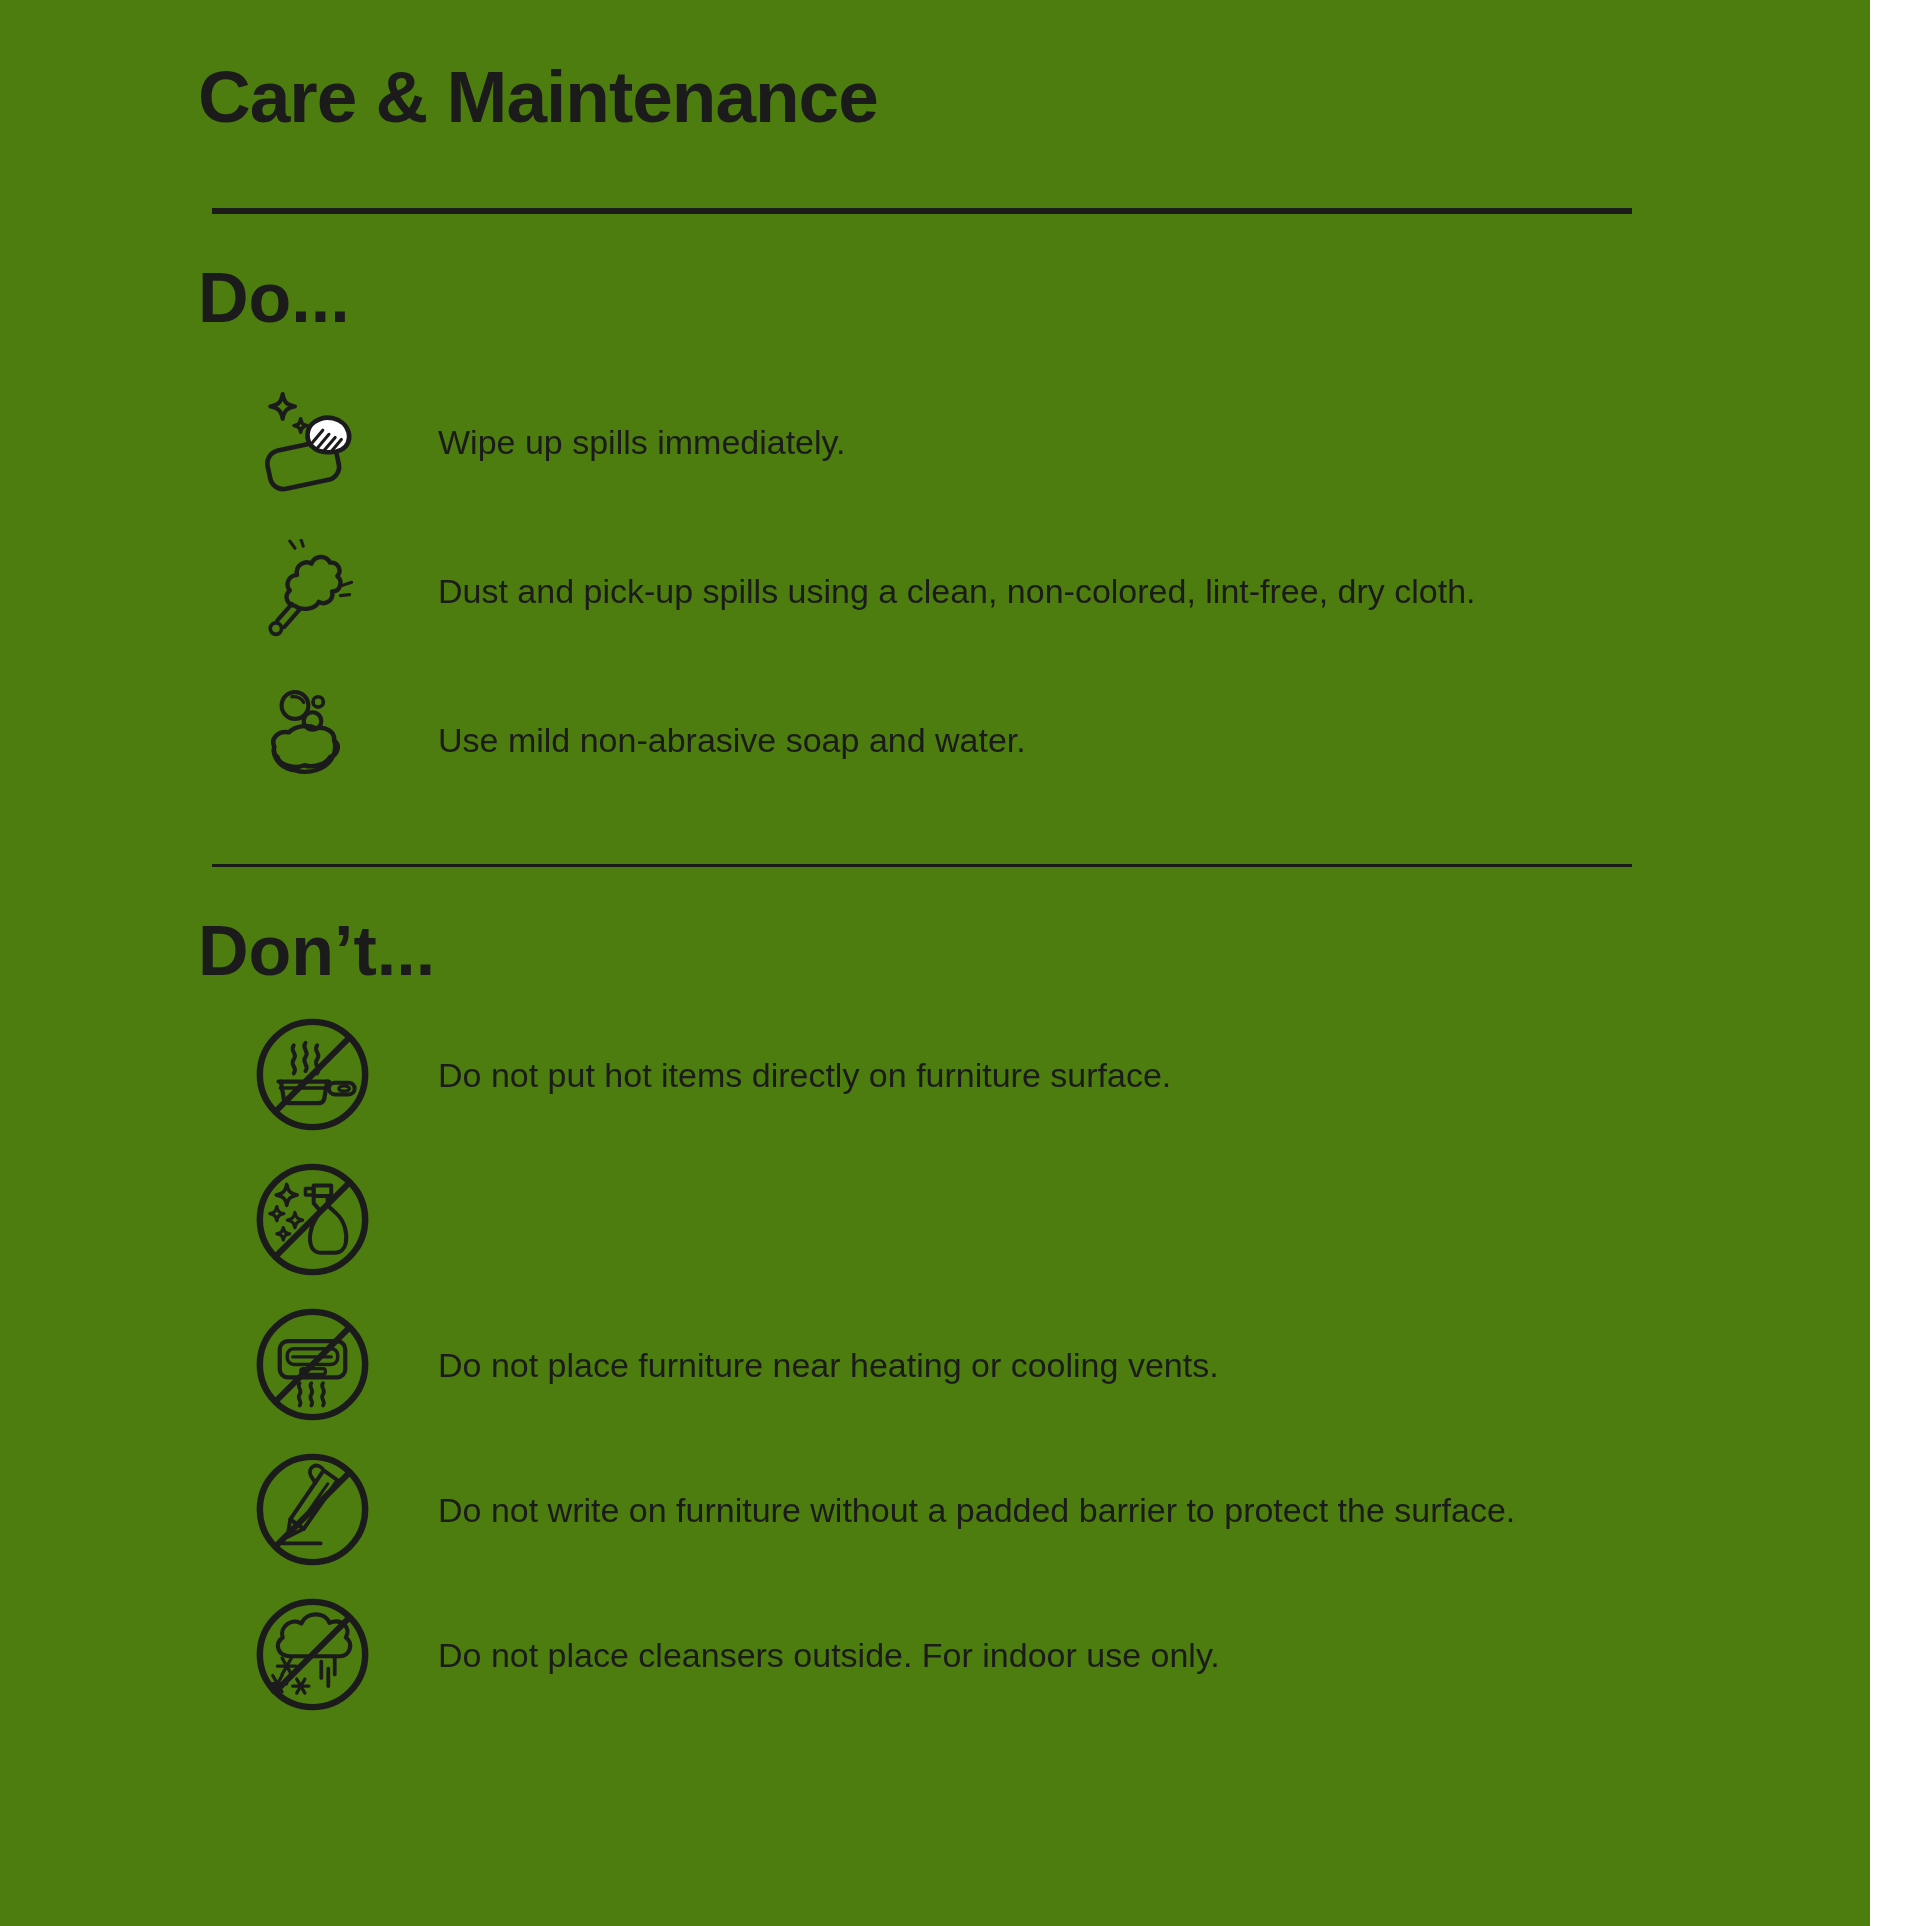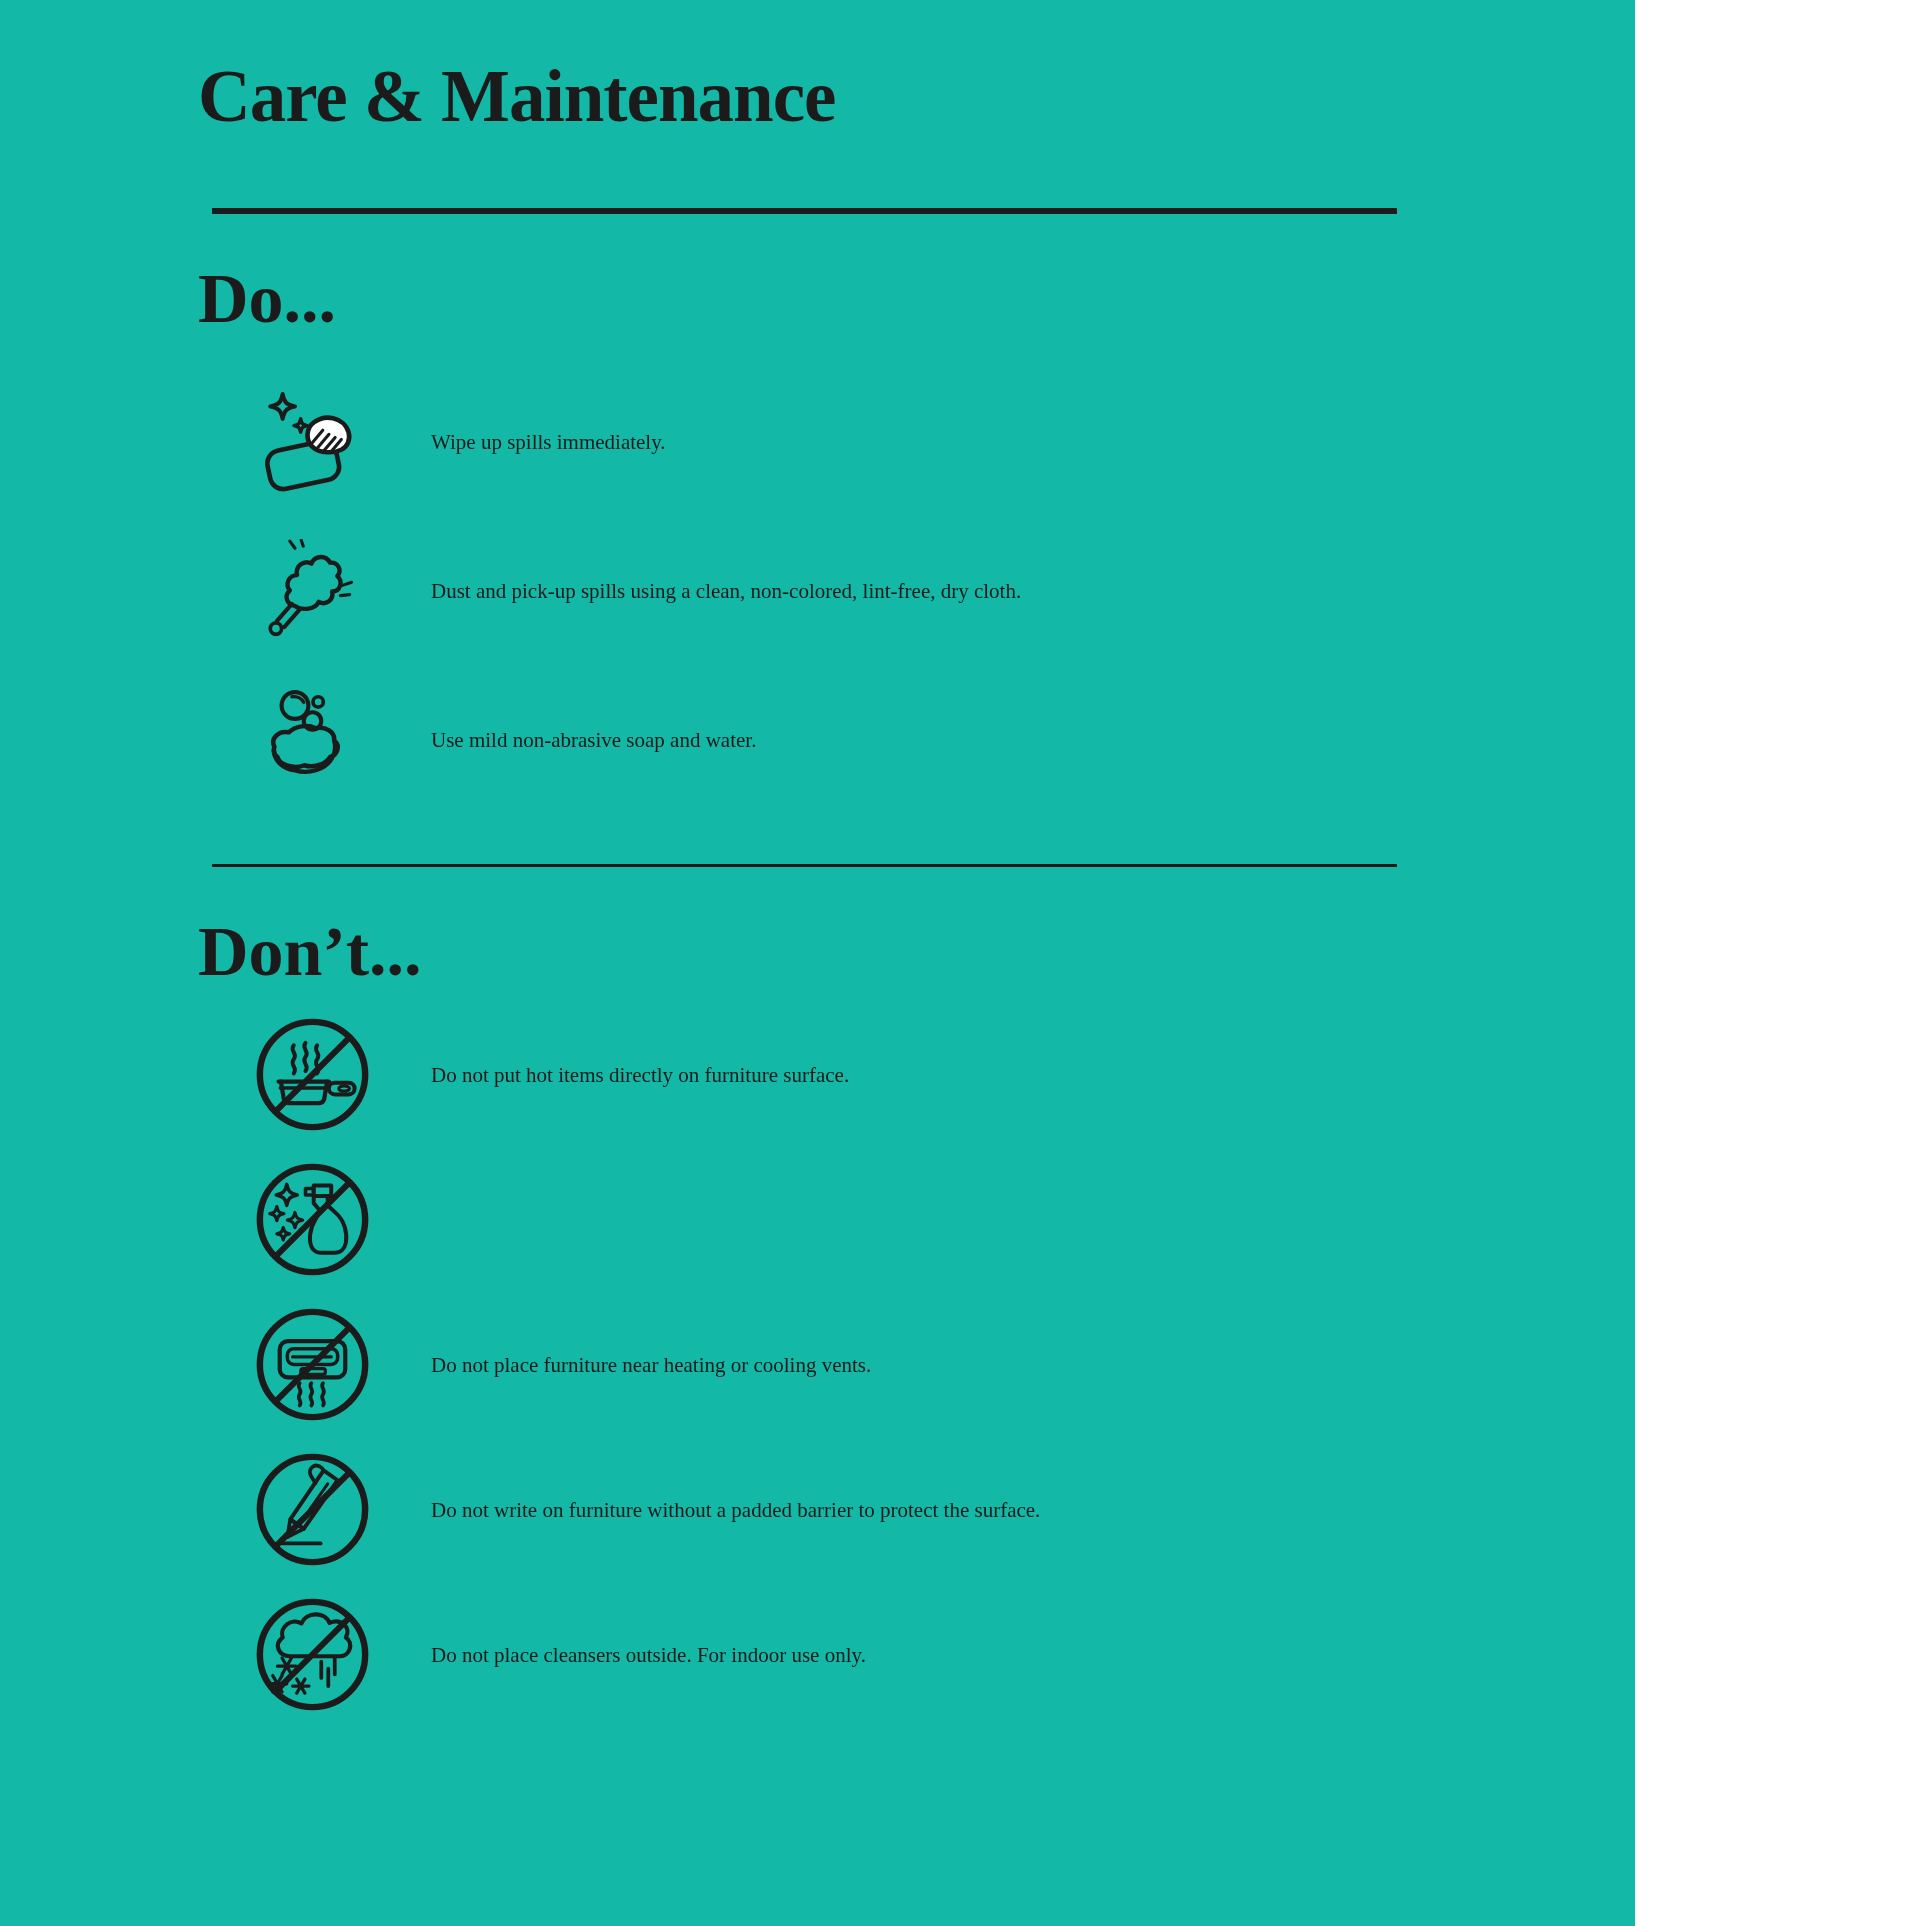--- a/index.html
+++ b/index.html
@@ -1,21 +1,21 @@
 <!DOCTYPE html>
 <html><head>
 <meta charset="utf-8">
 <style>
   html,body{margin:0;padding:0;background:#ffffff;}
   .page{
     position:relative;
-    width:1635px;height:1927px;
-    background:#14b8a6;
+    width:1870px;height:1927px;
+    background:#4d7c0f;
     overflow:hidden;
-    font-family:Liberation Serif, serif;
+    font-family:Liberation Sans, sans-serif;
     color:#1b1b1b;
     box-sizing:border-box;
     padding:57px 238px 0 198px;
   }
   h1.title{
     margin:0;
     font-size:73px;
     line-height:1.1;
     font-weight:700;
     letter-spacing:-1px;
@@ -35,22 +35,22 @@
   .list{margin-top:30px;}
   .list-dont{margin-top:12px;}
   .row{display:flex;align-items:center;}
   .row-do{height:149px;}
   .row-dont{height:145px;text-align:center;}
   .icon-cell{
     flex:0 0 228px;
     display:flex;align-items:center;justify-content:center;
   }
   .row-text{
-    margin:5px;
-    font-size:21px;
+    margin:12px;
+    font-size:34px;
     line-height:1.25;
     color:#1b1b1b;
   }
   svg.lineart{display:block;}
   svg.lineart *{vector-effect:none;}
 </style>
 </head>
 <body>
 
 <div class="page">

